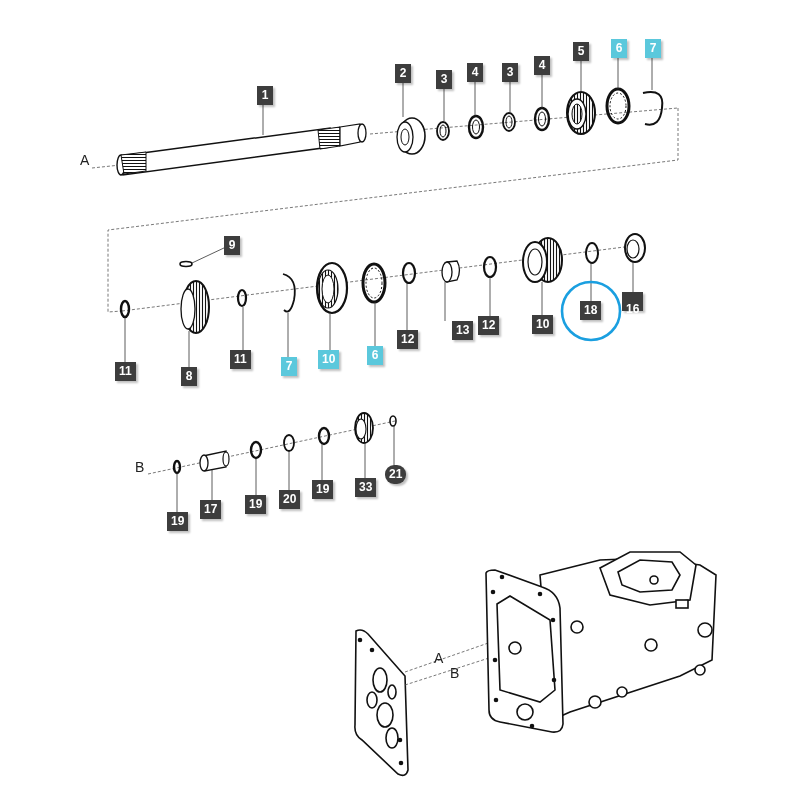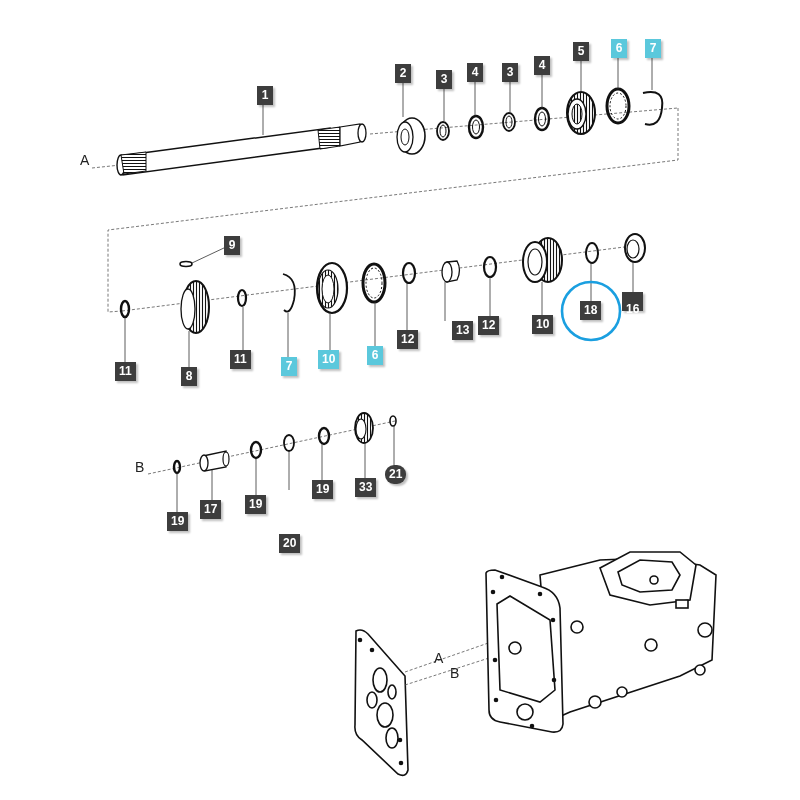--- a/index.html
+++ b/index.html
@@ -256,16 +256,16 @@
 <div class="callout std" style="left:397px;top:330px;padding:0 4px;">12</div>
 <div class="callout std" style="left:436px;top:321px;padding:0 4px;margin-left:16px;">13</div>
 <div class="callout std" style="left:478px;top:316px;padding:0 4px;">12</div>
 <div class="callout std" style="left:532px;top:315px;padding:0 4px;">10</div>
 <div class="callout std" style="left:580px;top:301px;padding:0 4px;">18</div>
 <div class="callout std" style="left:622px;top:292px;padding:8px 4px;">16</div>
 
 <div class="callout std" style="left:167px;top:512px;padding:0 4px;">19</div>
 <div class="callout std" style="left:200px;top:500px;padding:0 4px;">17</div>
 <div class="callout std" style="left:245px;top:495px;padding:0 4px;">19</div>
-<div class="callout std" style="left:279px;top:490px;padding:0 4px;margin-top:44px;">20</div>
+<div class="callout std" style="left:279px;top:490px;padding:0 4px;">20</div>
 <div class="callout std" style="left:312px;top:480px;padding:0 4px;">19</div>
 <div class="callout std" style="left:355px;top:478px;padding:0 4px;">33</div>
 <div class="callout std" style="left:385px;top:465px;padding:0 4px;border-radius:9px;">21</div>
 
 </body></html>

